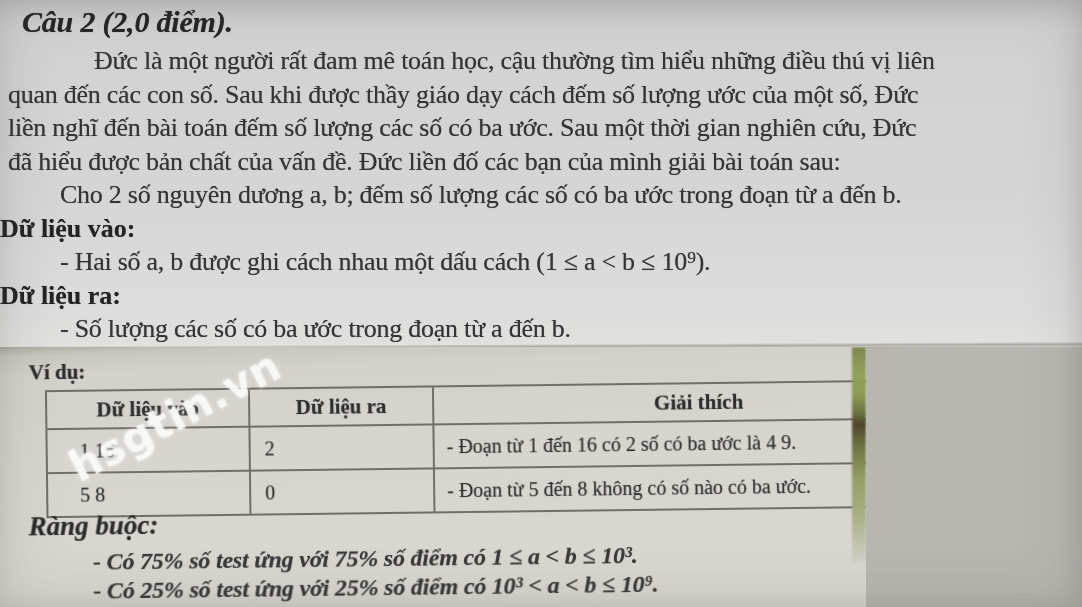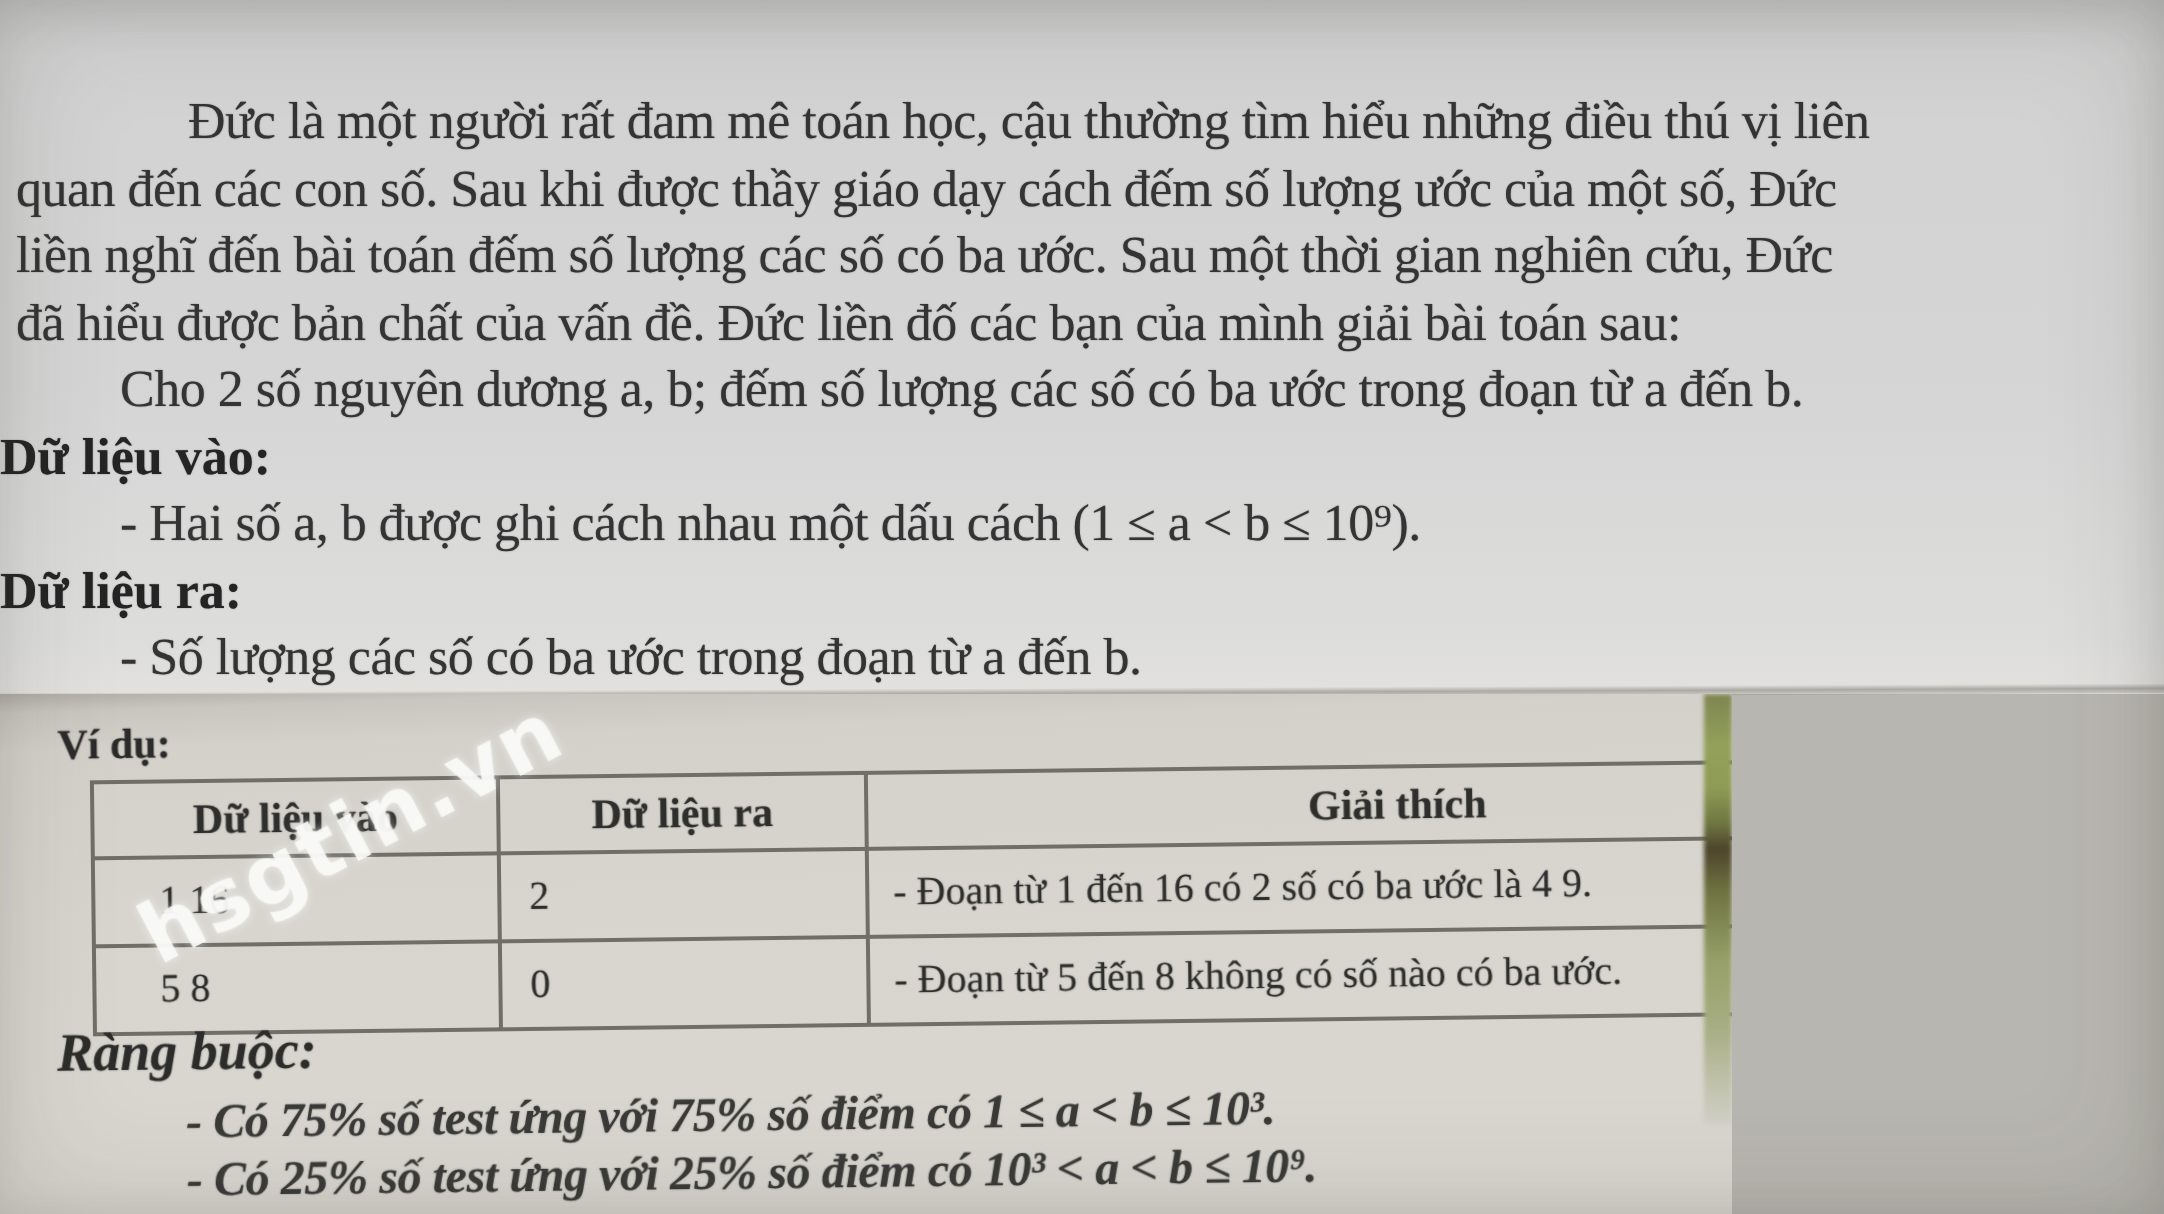--- a/index.html
+++ b/index.html
@@ -100,20 +100,21 @@
     position:absolute;inset:0;pointer-events:none;
     box-shadow:inset 0 0 60px rgba(60,60,55,0.18), inset -4px 0 18px rgba(80,80,70,0.12);
   }
 </style>
 </head>
 <body>
 
 <div class="page">
 
   <div class="top-section">
+    <div class="doc-title">Câu 2 (2,0 điểm).</div>
     <div class="top-text">
       <span class="ln ind-para">Đức là một người rất đam mê toán học, cậu thường tìm hiểu những điều thú vị liên</span>
       <span class="ln">quan đến các con số. Sau khi được thầy giáo dạy cách đếm số lượng ước của một số, Đức</span>
       <span class="ln">liền nghĩ đến bài toán đếm số lượng các số có ba ước. Sau một thời gian nghiên cứu, Đức</span>
       <span class="ln">đã hiểu được bản chất của vấn đề. Đức liền đố các bạn của mình giải bài toán sau:</span>
       <span class="ln ind-small">Cho 2 số nguyên dương a, b; đếm số lượng các số có ba ước trong đoạn từ a đến b.</span>
       <span class="ln io-label">Dữ liệu vào:</span>
       <span class="ln ind-small">- Hai số a, b được ghi cách nhau một dấu cách (1 ≤ a &lt; b ≤ 10⁹).</span>
       <span class="ln io-label">Dữ liệu ra:</span>
       <span class="ln ind-small">- Số lượng các số có ba ước trong đoạn từ a đến b.</span>

